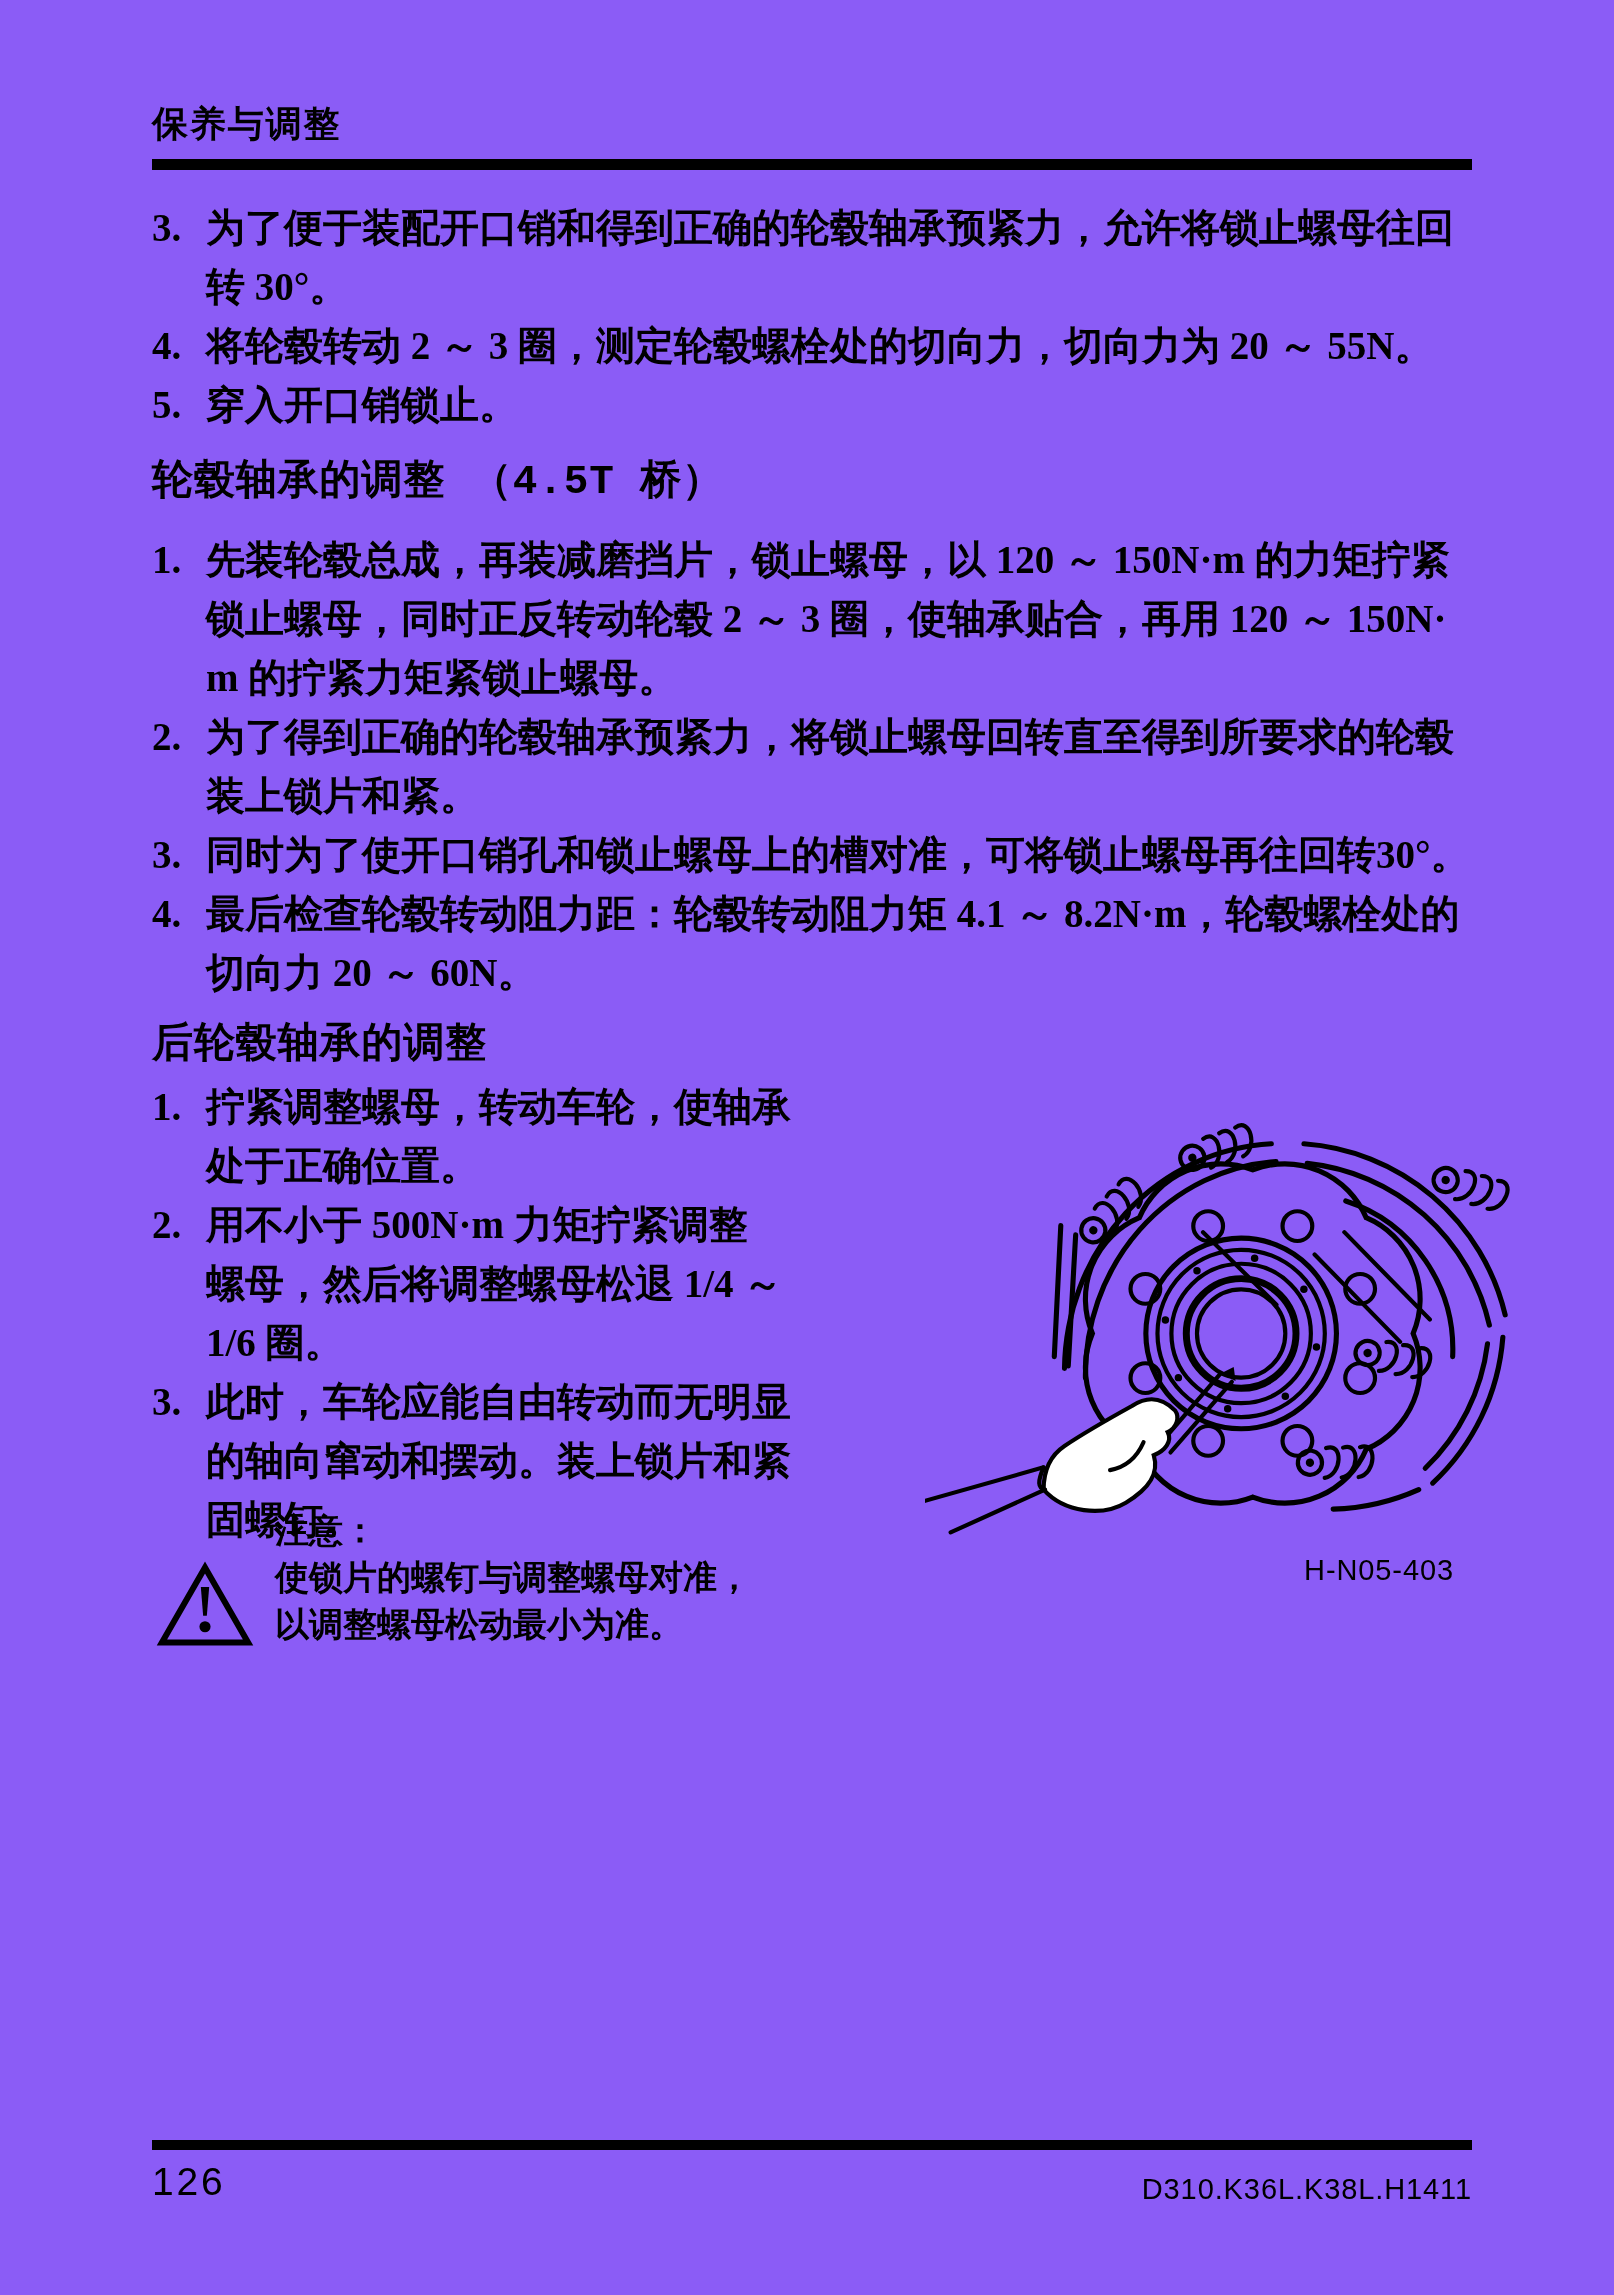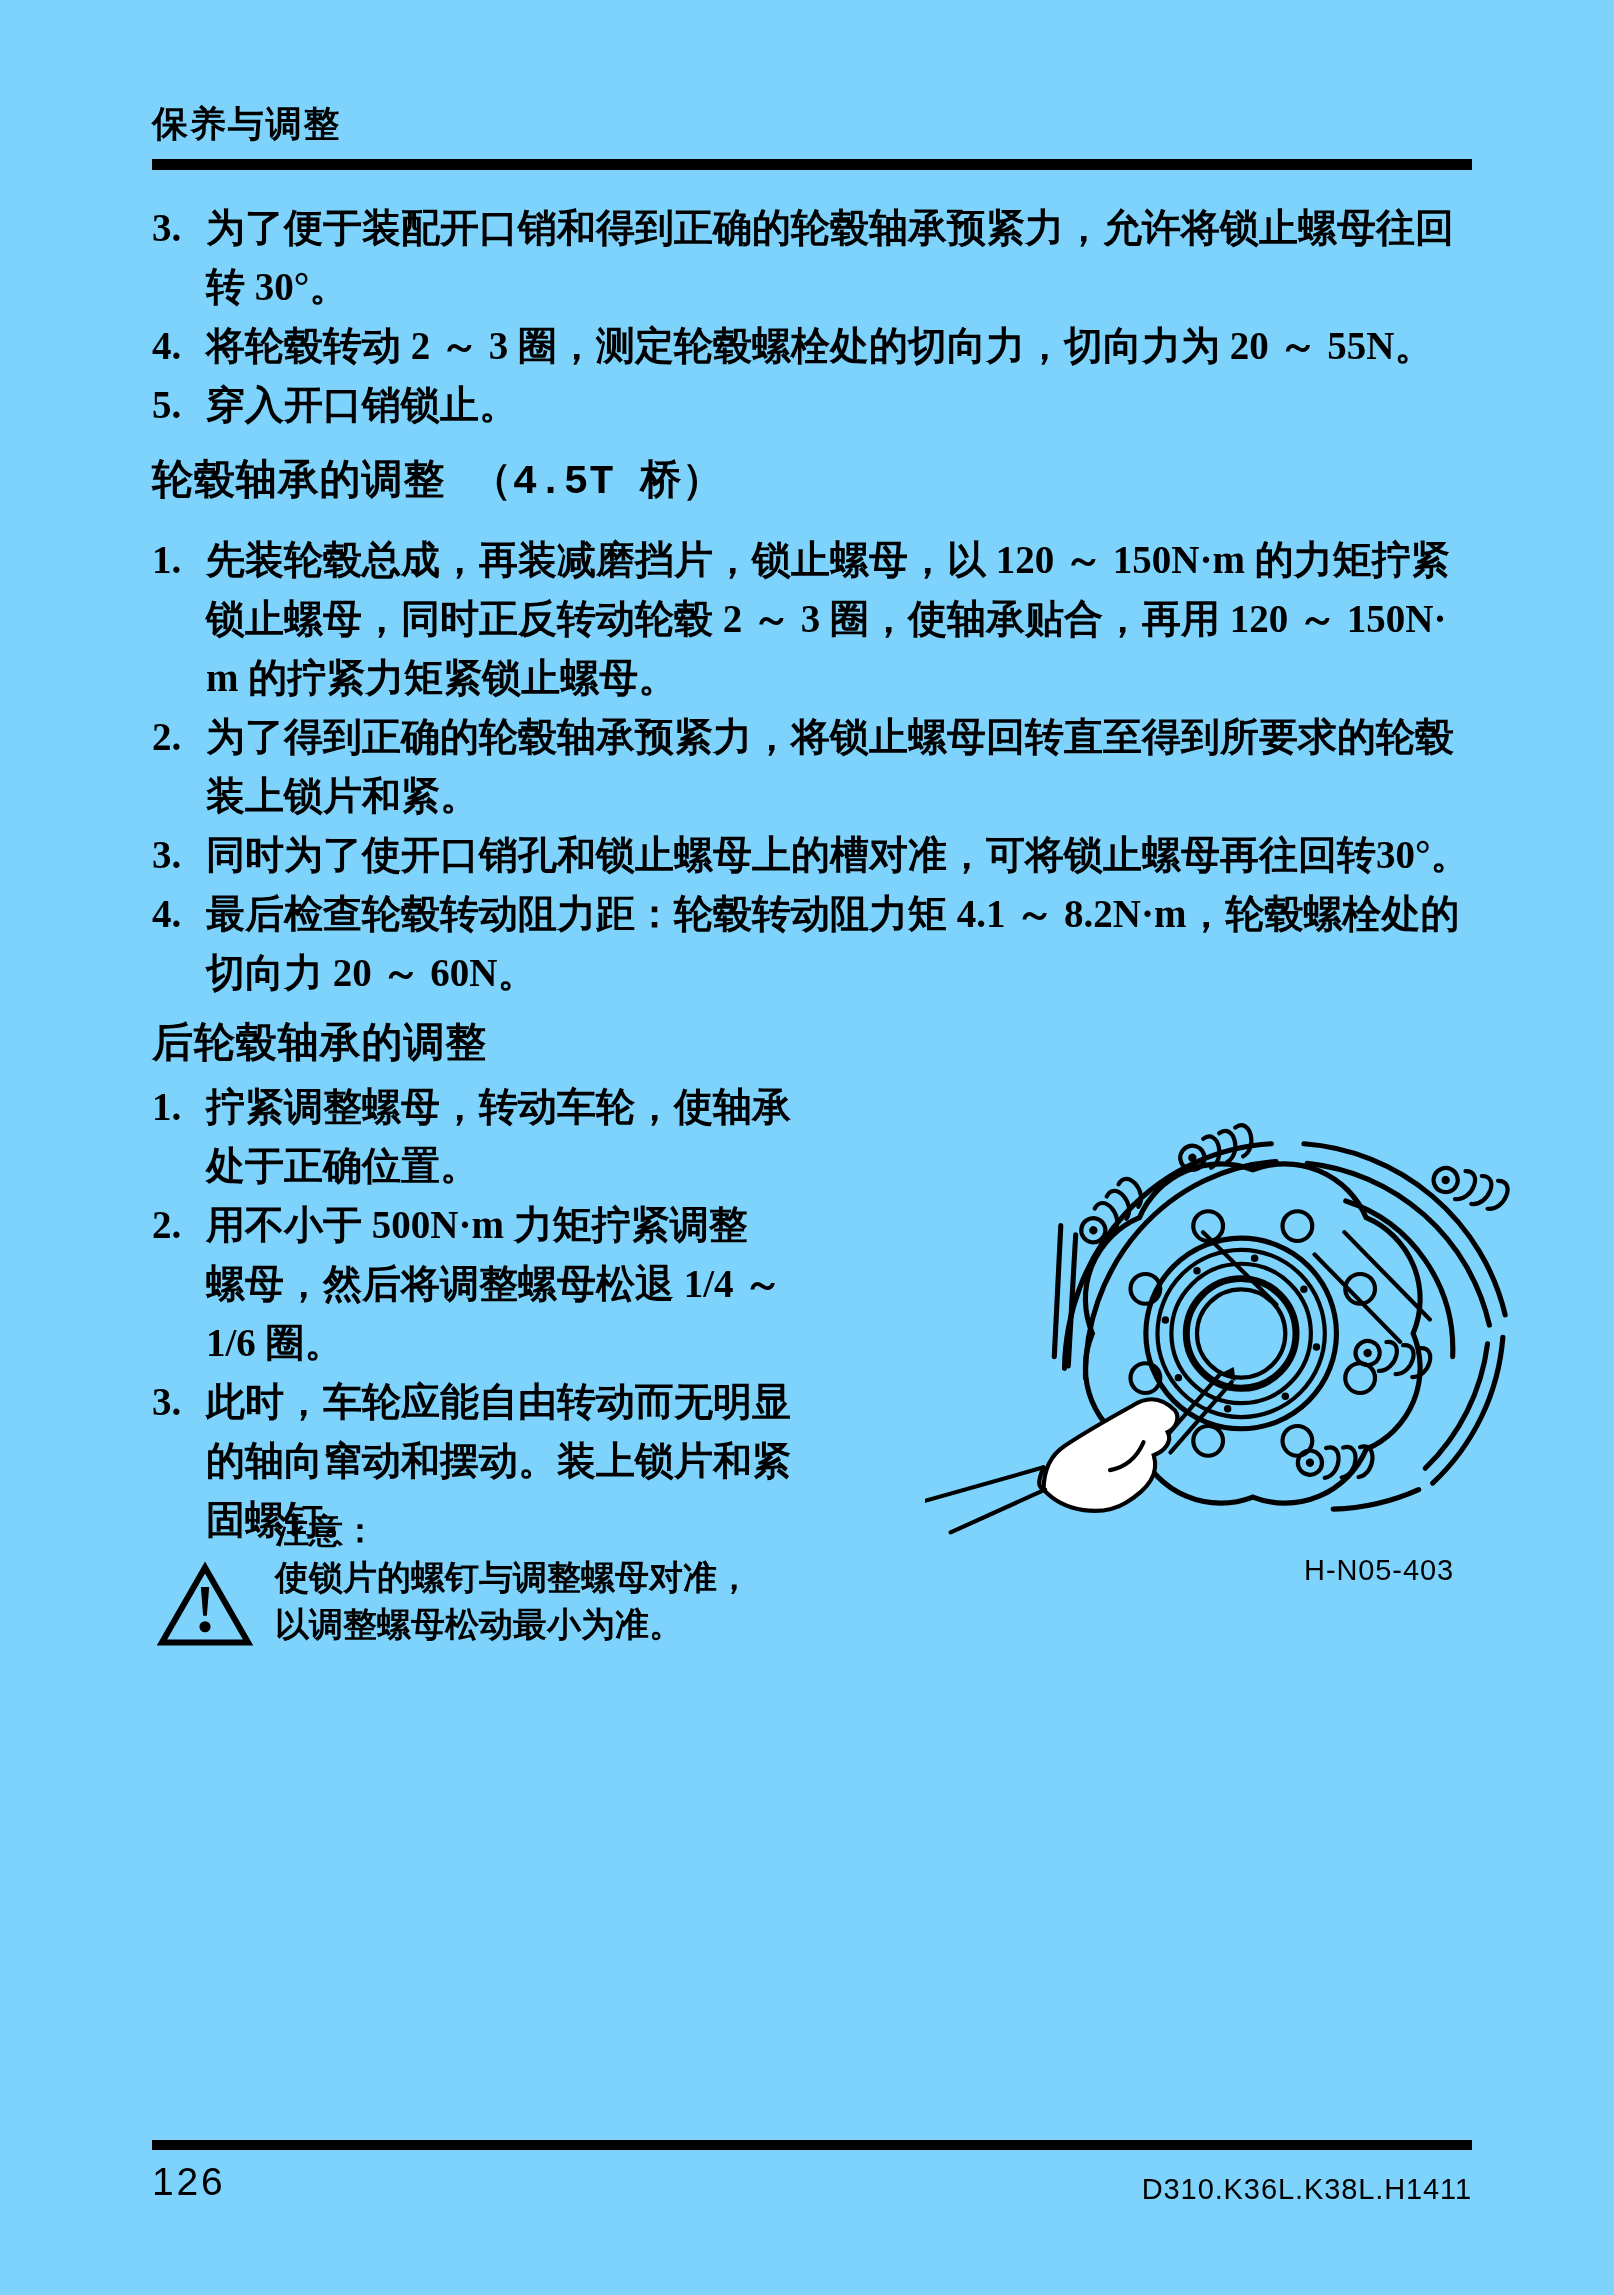--- a/index.html
+++ b/index.html
@@ -1,19 +1,19 @@
 <!DOCTYPE html>
 <html style="font-size:7.4px"><head>
 <meta charset="utf-8">
 <style>
   html,body{margin:0;padding:0;background:#888;}
   .page{
     position:relative;
     width:1614px;height:2295px;
-    background:#7dd3fc;color:#000;
+    background:#8b5cf6;color:#000;
     margin:0 auto;overflow:hidden;
     font-family:"Liberation Serif",serif;
   }
   .abs{position:absolute;}
   .header-title{
     left:152px;top:101px;
     font:600 36px/46px "Liberation Sans",sans-serif;
     letter-spacing:1.9px;
   }
   .rule{left:152px;width:1320px;background:#000;}

